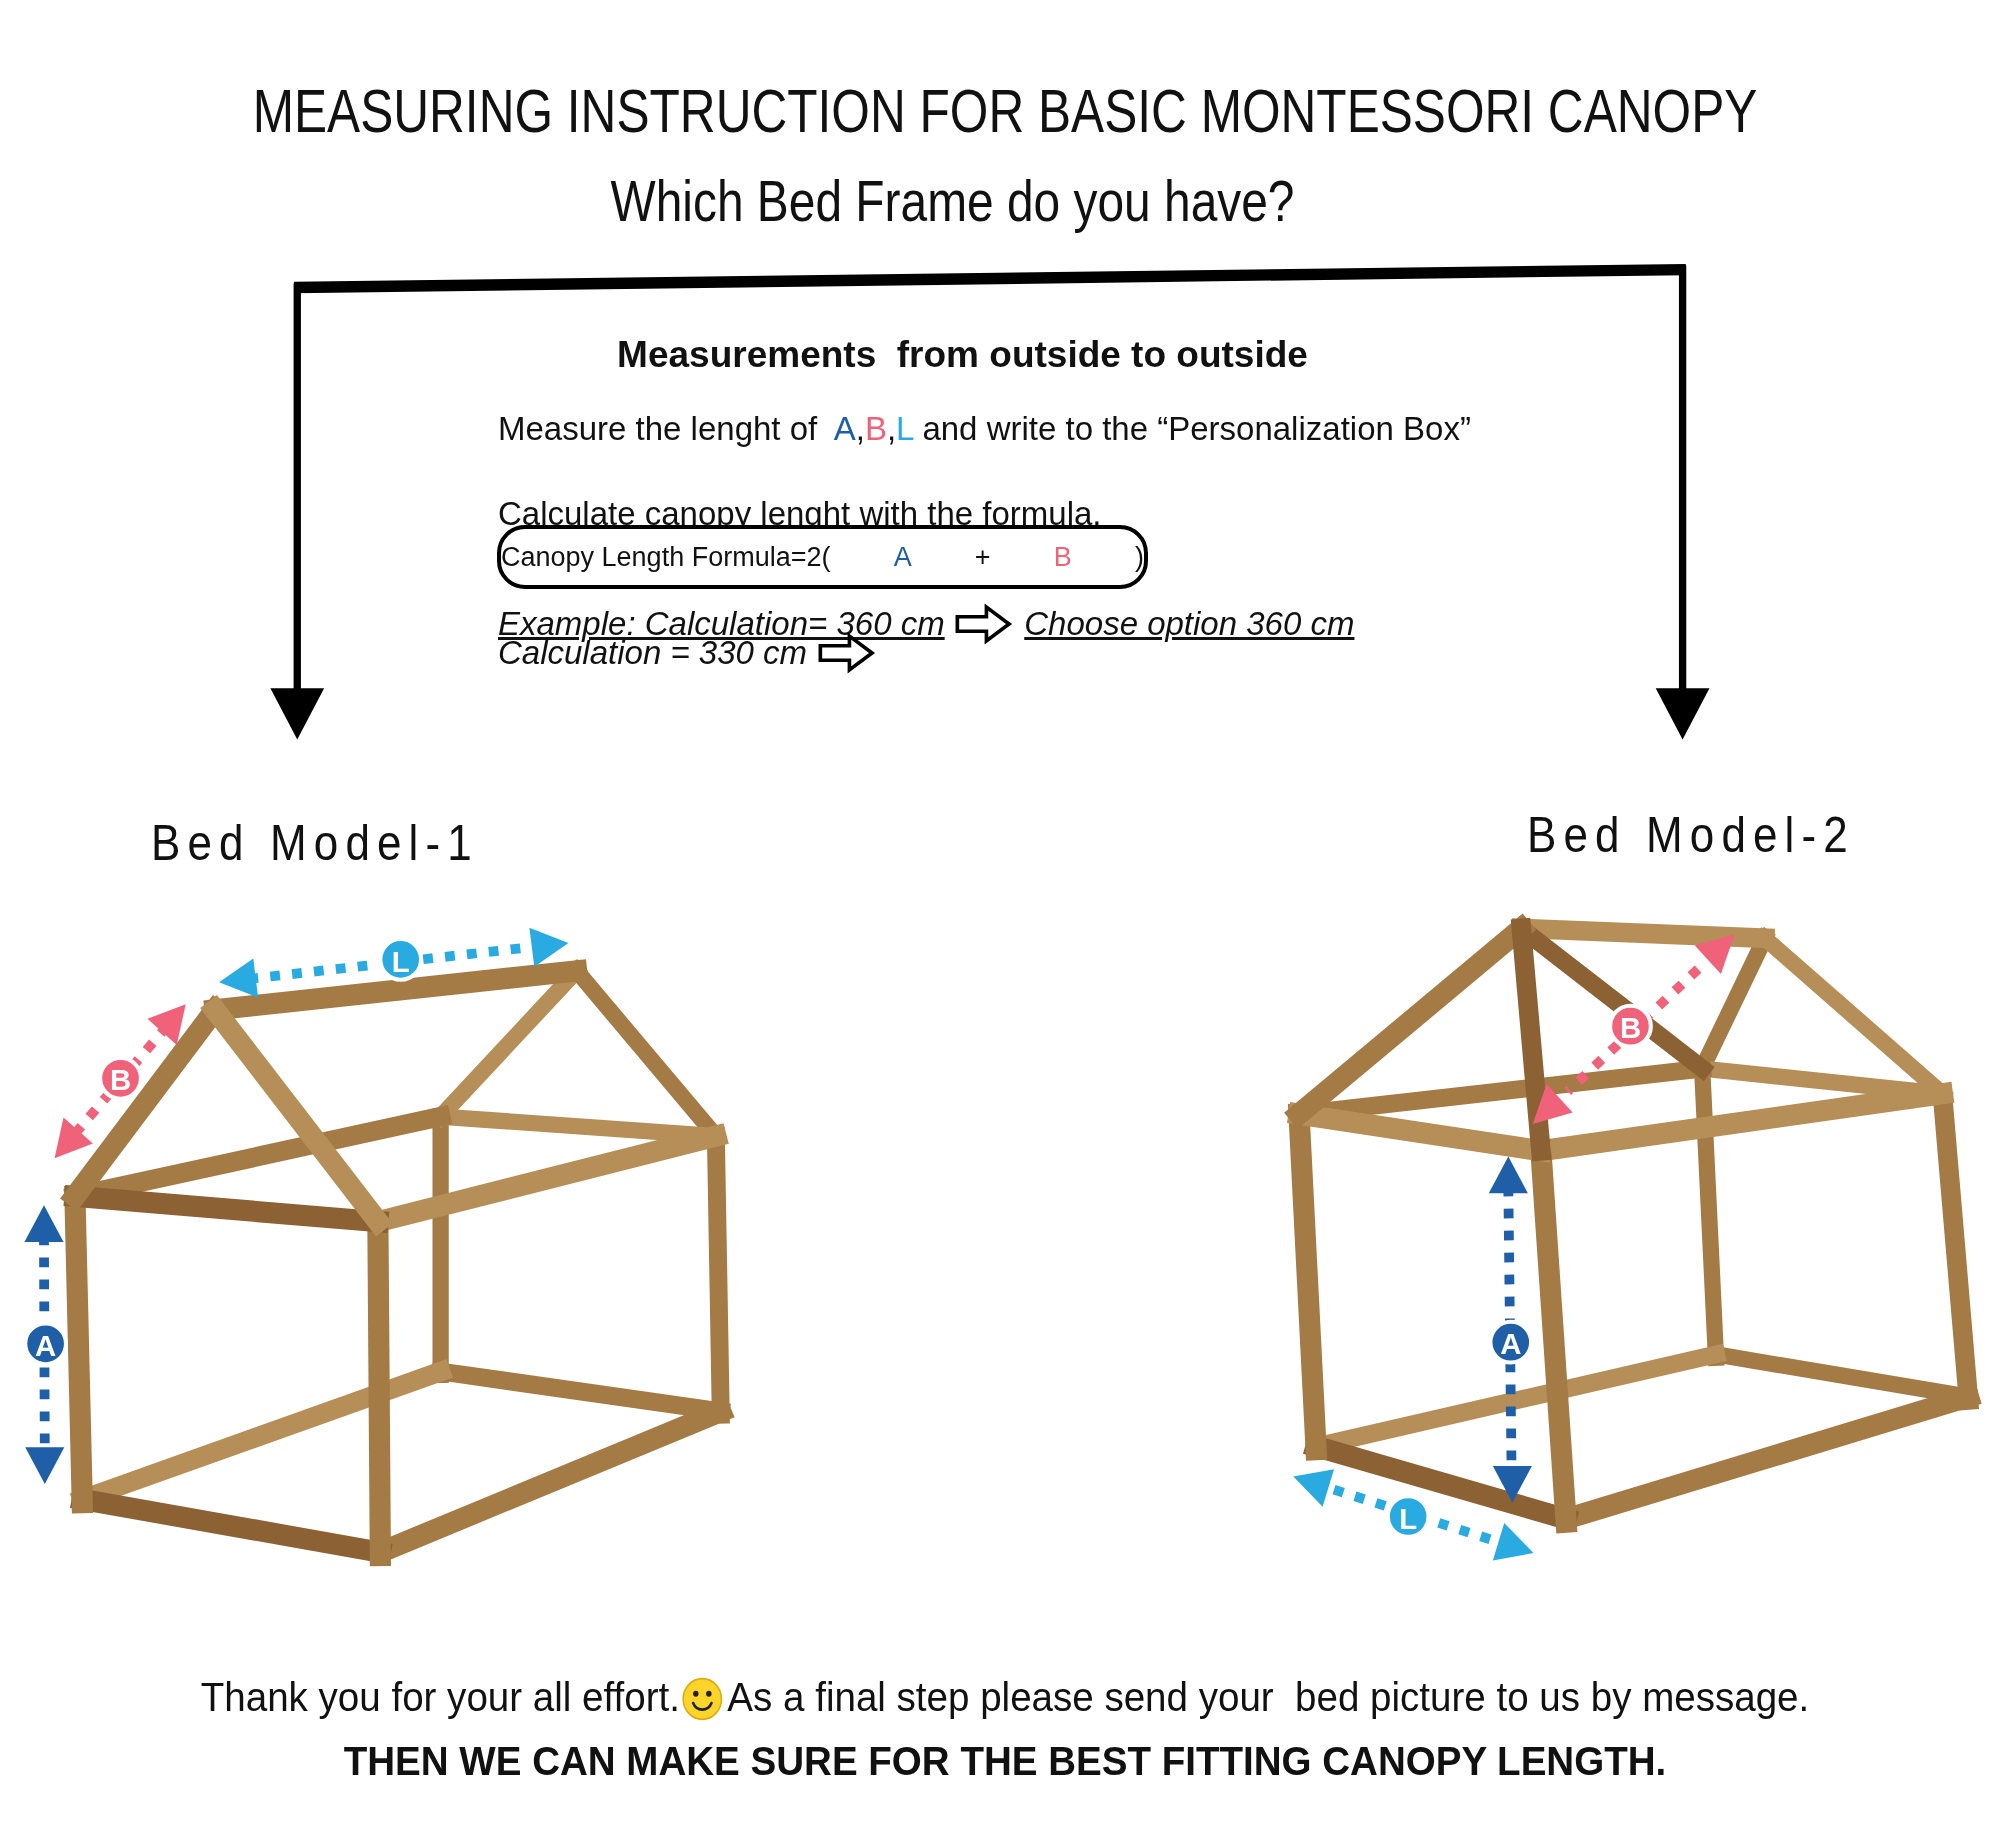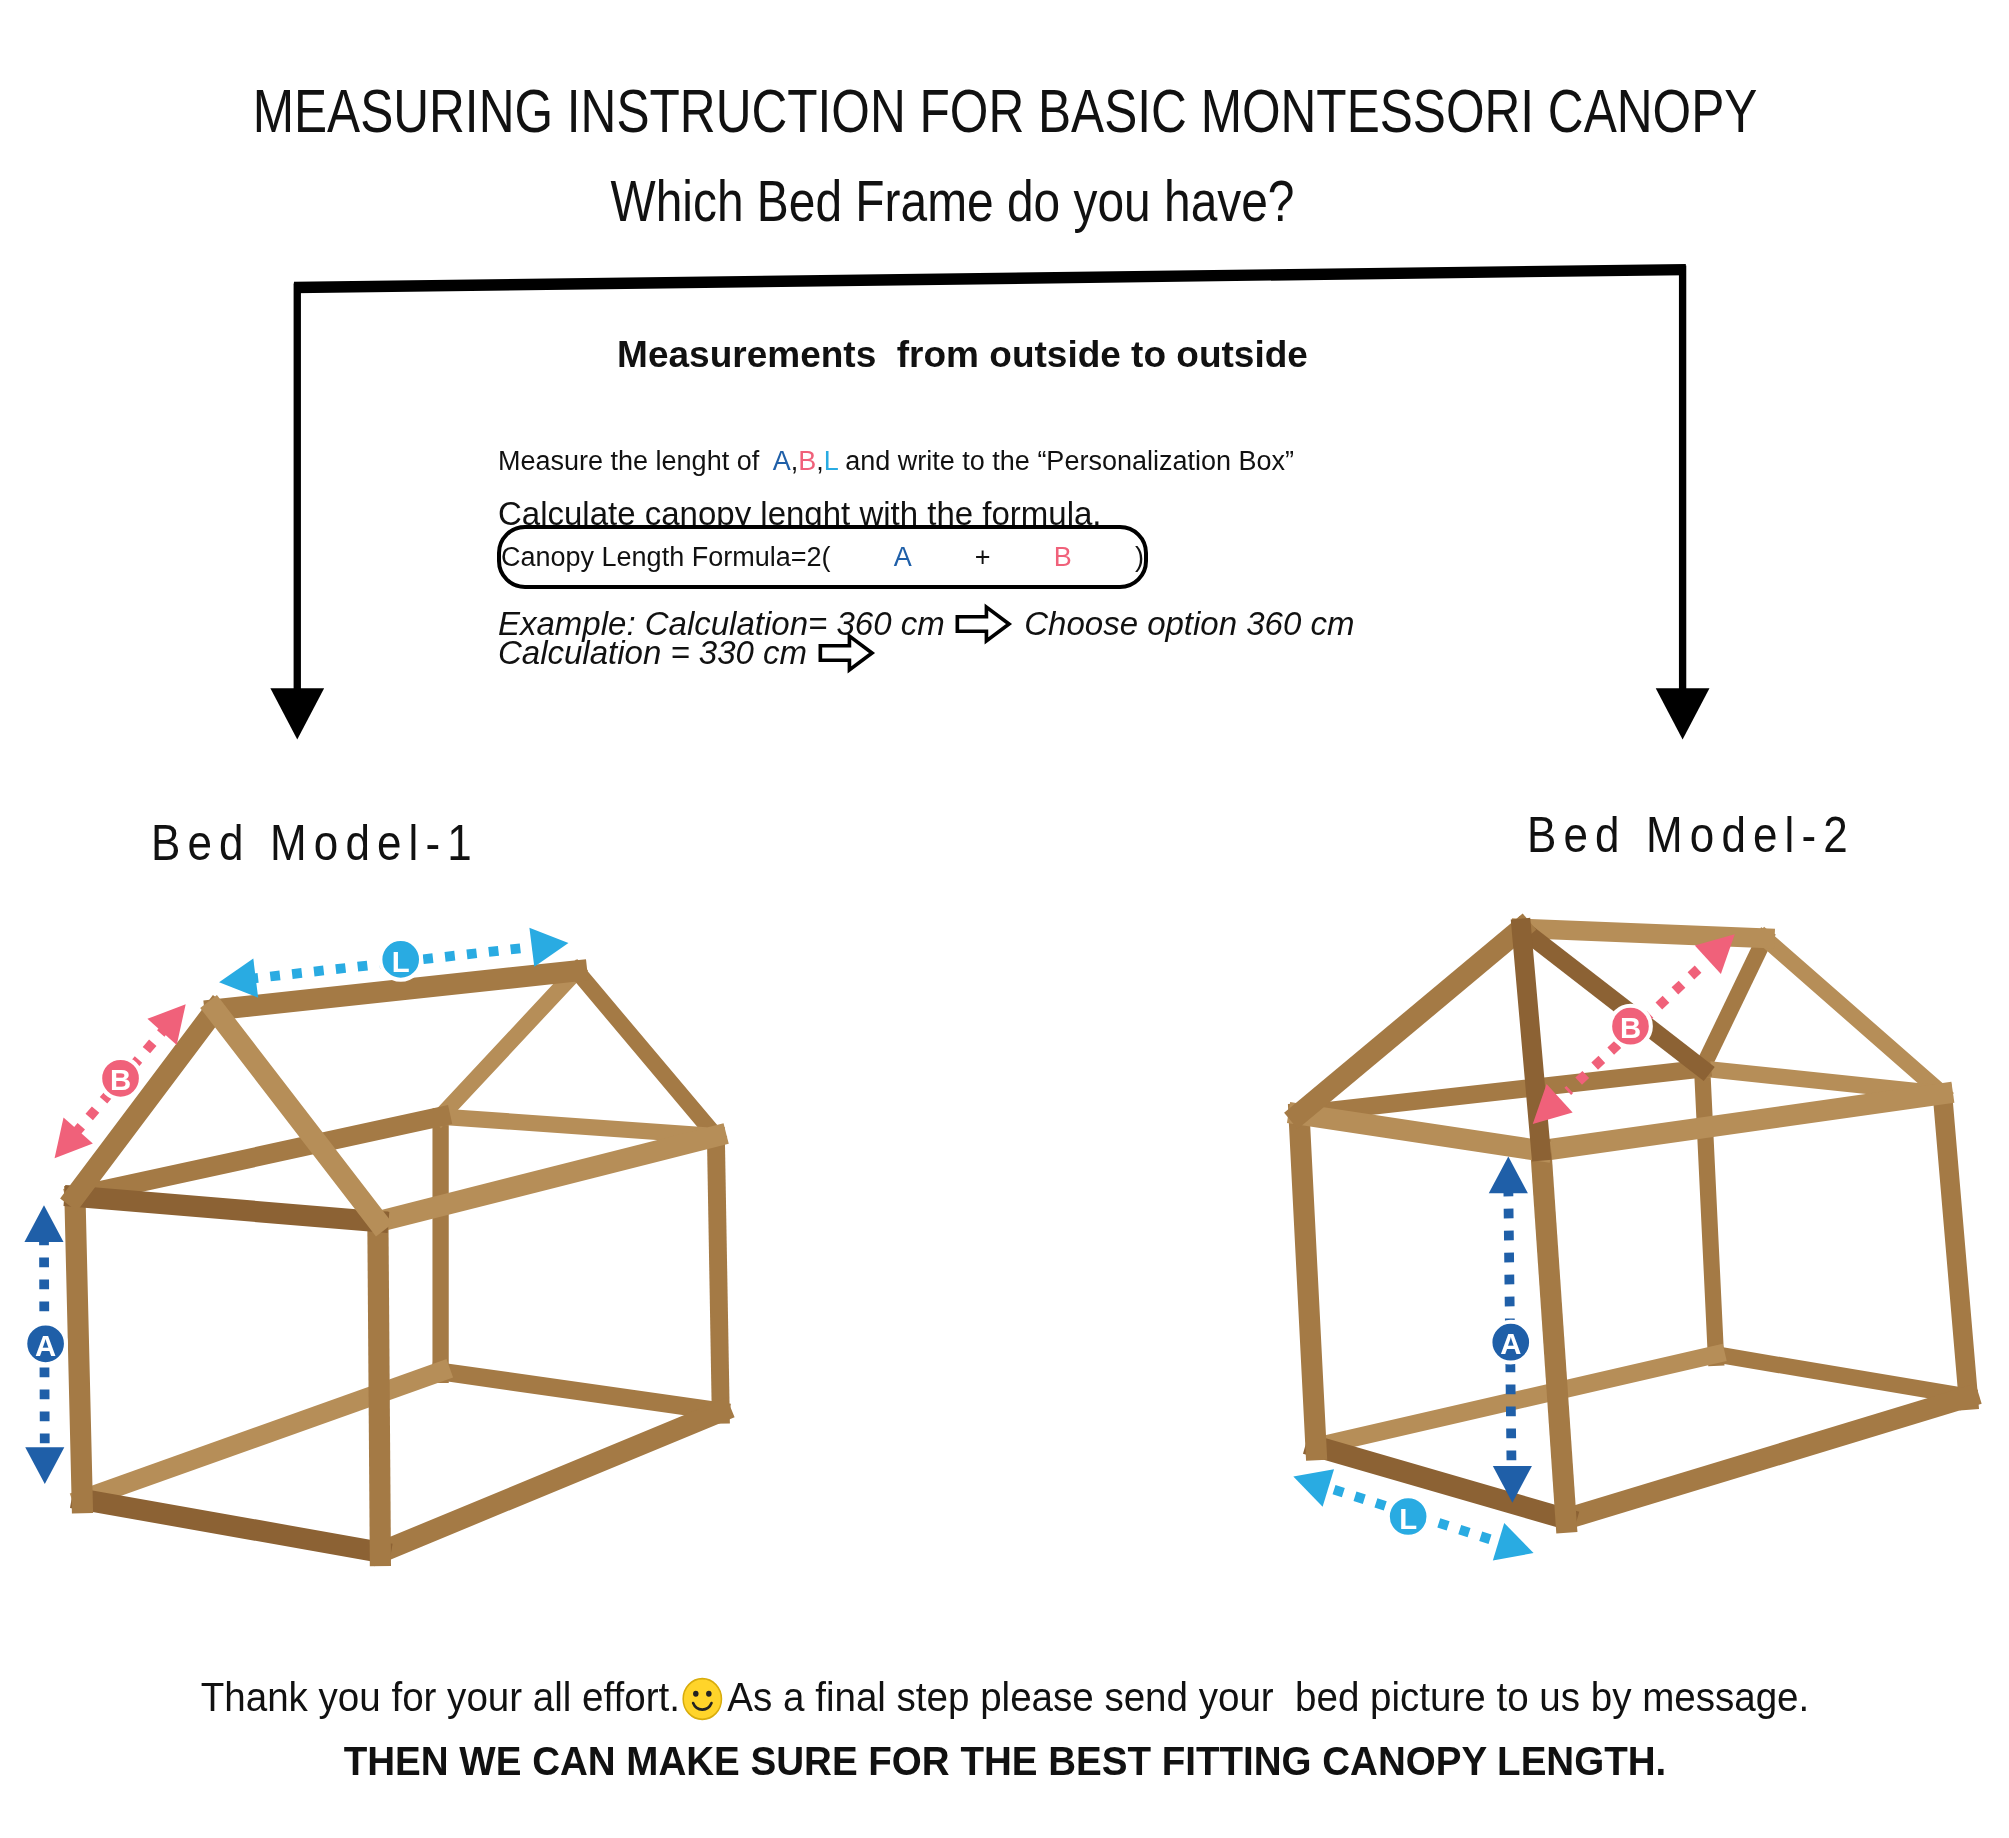--- a/index.html
+++ b/index.html
@@ -4,28 +4,28 @@
 <style>
   html,body{margin:0;padding:0;}
   body{
     width:2010px;height:1839px;background:#ffffff;position:relative;overflow:hidden;
     font-family:"Liberation Sans", sans-serif;color:#111;
   }
   .abs{position:absolute;}
   .title{top:75px;left:0;width:2010px;text-align:center;font-size:62px;transform:scaleX(0.80);white-space:pre;}
   .subtitle{top:168px;left:0;width:1905px;text-align:center;font-size:57px;transform:scaleX(0.84);white-space:pre;}
   .msr-heading{top:334px;left:0;width:1925px;text-align:center;font-size:37px;font-weight:bold;white-space:pre;}
-  .line-measure{top:410px;left:498px;font-size:27px;white-space:pre;margin-top:36px;}
+  .line-measure{top:410px;left:498px;font-size:33px;white-space:pre;}
   .line-calc{top:468px;left:498px;font-size:33px;white-space:pre;margin-top:27px;}
   .formula-box{
     top:525px;left:497px;width:651px;height:64px;border:4.1px solid #000;border-radius:28px;
     display:flex;align-items:center;justify-content:space-between;font-size:27px;white-space:pre;box-sizing:border-box;background:#fff;
   }
   .example{font-size:33px;font-style:italic;display:flex;align-items:center;white-space:pre;}
-  .ex1{top:603px;left:498px;}
+  .ex1{top:603px;left:498px;text-decoration:underline;}
   .ex2{top:632px;left:498px;}
   .block-arrow{margin:0 9.8px;flex:0 0 auto;}
   .bed-label{font-size:50px;letter-spacing:8.1px;transform:scaleX(0.88);transform-origin:left center;white-space:pre;}
   .bed1-label{top:814px;left:151px;}
   .bed2-label{top:806px;left:1527px;}
   .footer1{top:1674px;left:0;width:2010px;text-align:center;font-size:41px;transform:scaleX(0.94);white-space:pre;}
   .footer2{top:1738px;left:0;width:2010px;text-align:center;font-size:41px;font-weight:bold;transform:scaleX(0.94);white-space:pre;}
   .smiley{vertical-align:-9.8px;margin:0 4.9px 0 1.6px;}
   .c-a{color:#1f5fa8;}
   .c-b{color:#f0617a;}

